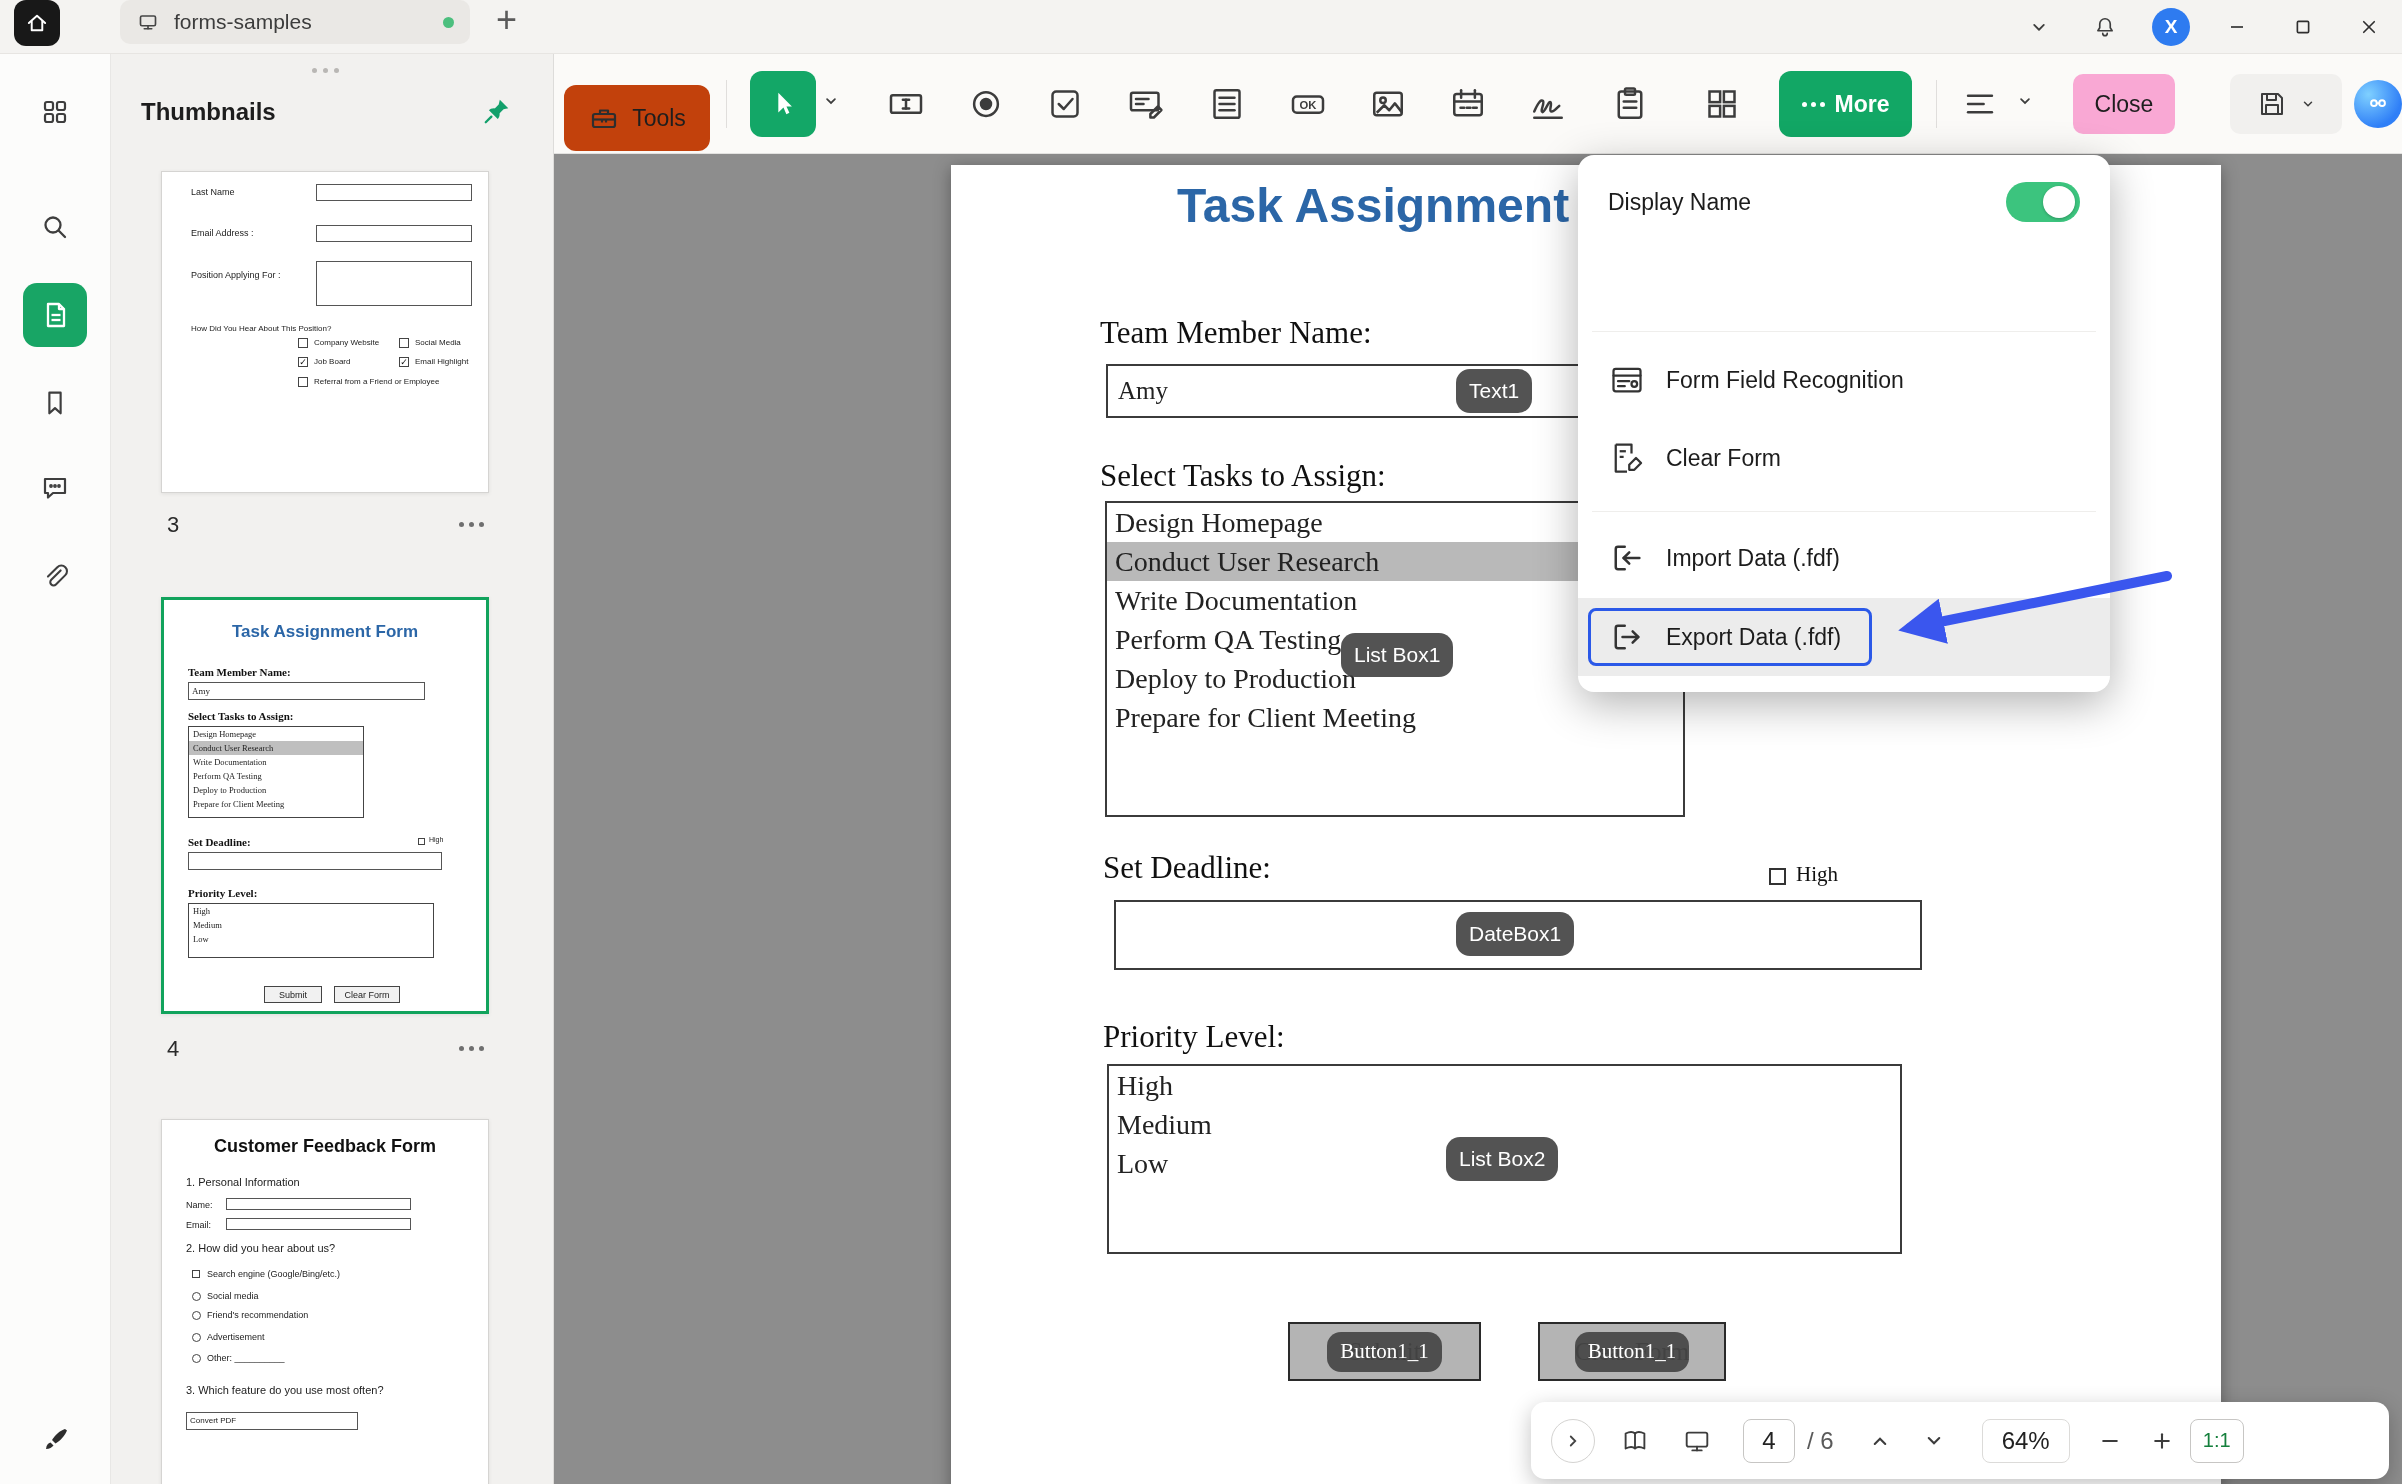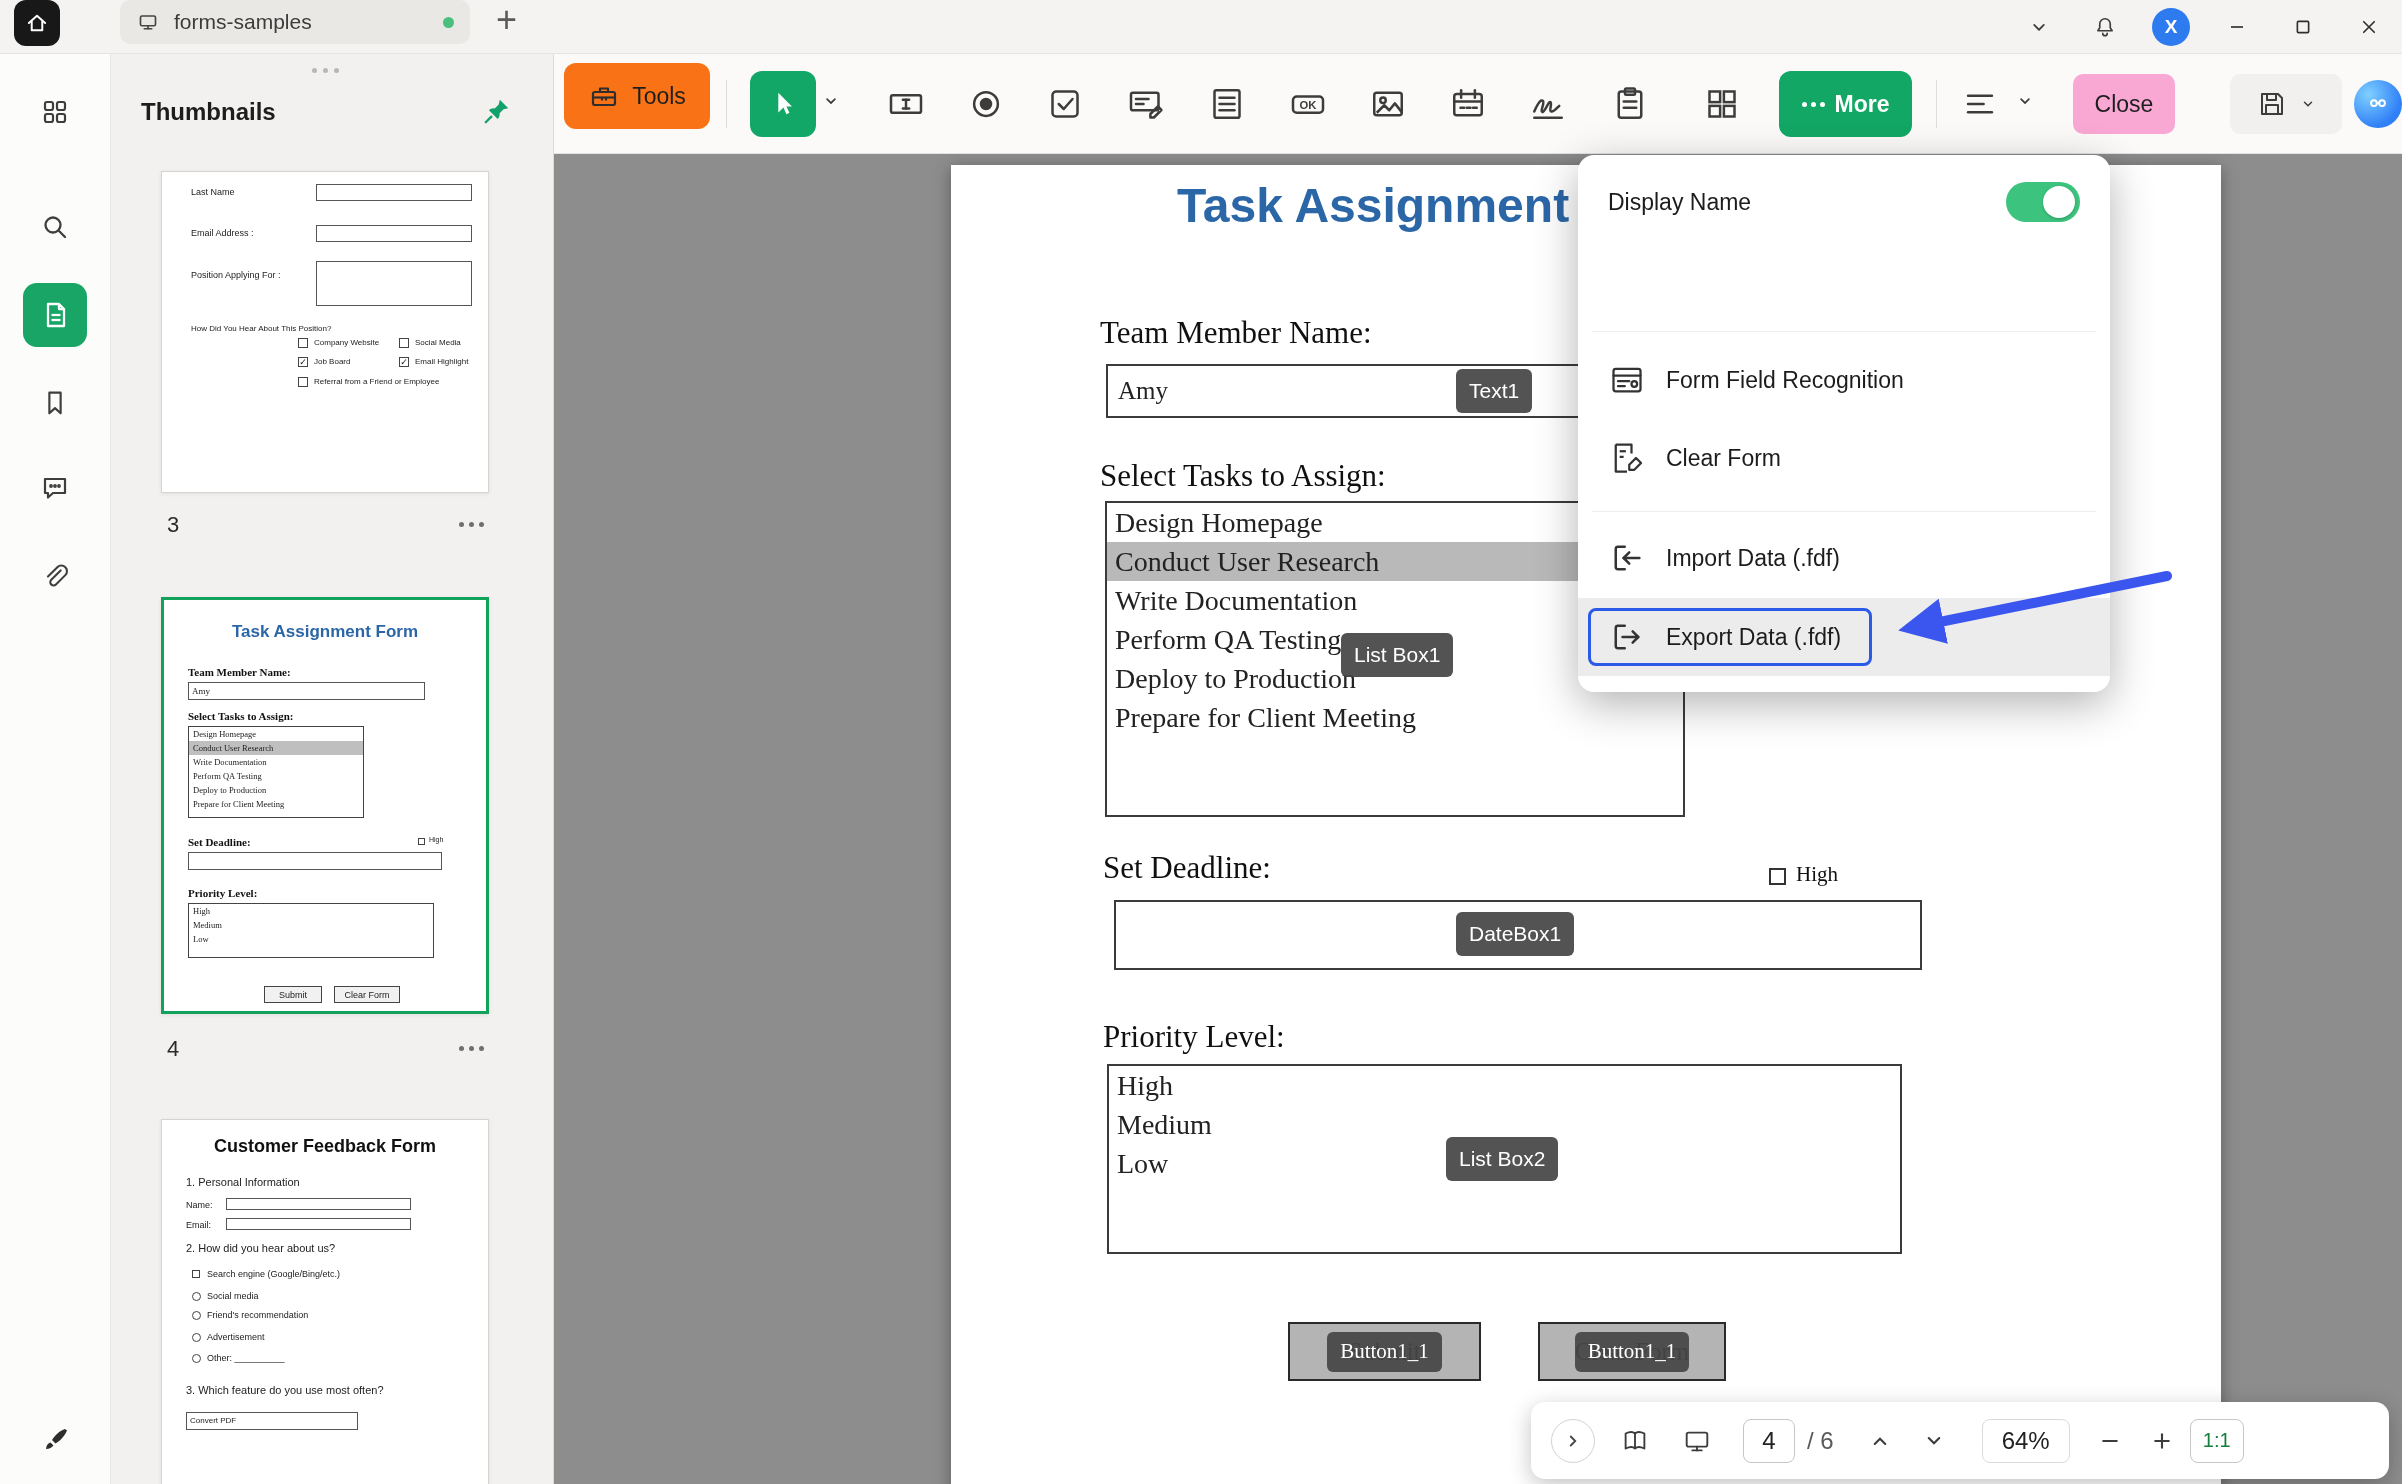--- a/index.html
+++ b/index.html
@@ -41,41 +41,41 @@
 .mini-cb{position:absolute;width:10px;height:10px;border:1px solid #444;background:#fff;font-size:9px;line-height:9px;text-align:center;color:#111}
 .mini-cb.checked::after{content:"✓"}
 .mini-radio{position:absolute;width:9px;height:9px;border:1px solid #444;border-radius:50%;background:#fff}
 .mini-lb{position:absolute;border:1px solid #444;background:#fff;overflow:hidden}
 .mini-lb .r{font-size:8.5px;line-height:14px;padding-left:4px;white-space:nowrap;font-family:"Liberation Serif",serif}
 .mini-lb .r.sel{background:#bfbfbf}
 .mini-btn{position:absolute;border:1px solid #444;background:#f1f1f1;font-size:9px;display:flex;align-items:center;justify-content:center}
 
 
 .toolbar{position:absolute;left:554px;top:54px;width:1848px;height:100px;background:#fbfaf8;border-bottom:1px solid #e3e2e0;z-index:30}
-.tools-btn{position:absolute;left:10px;top:9px;width:146px;height:66px;border-radius:12px;background:#f97316;display:flex;align-items:center;justify-content:center;gap:12px}
+.tools-btn{position:absolute;left:10px;top:31px;width:146px;height:66px;border-radius:12px;background:#c2410c;display:flex;align-items:center;justify-content:center;gap:12px}
 .tools-label{font-size:23px;color:#1e1e1e}
 .tb-sep{position:absolute;top:26px;width:1px;height:48px;background:#e0dedc}
 .select-tool{position:absolute;left:196px;top:17px;width:66px;height:66px;border-radius:12px;background:#13a767;display:flex;align-items:center;justify-content:center}
 .tb-chev{position:absolute;top:38px;display:flex;align-items:center;justify-content:center}
 .tbi{position:absolute;top:22px;width:56px;height:56px;border-radius:10px;display:flex;align-items:center;justify-content:center}
 .more-btn{position:absolute;left:1225px;top:17px;width:133px;height:66px;border-radius:12px;background:#12a765;color:#fff;display:flex;align-items:center;justify-content:center;gap:10px}
 .more-dots{display:flex;gap:4px}
 .more-dots i{width:5px;height:5px;border-radius:50%;background:#fff}
 .more-label{font-size:23px;font-weight:600}
 .close-btn{position:absolute;left:1519px;top:20px;width:102px;height:60px;border-radius:10px;background:#f9a8d4;display:flex;align-items:center;justify-content:center;font-size:23px;color:#1e1e1e}
 .save-group{position:absolute;left:1676px;top:20px;width:112px;height:60px;border-radius:10px;background:#f1f0ee;display:flex;align-items:center;justify-content:center;gap:12px}
 .ai-btn{position:absolute;left:1800px;top:26px;width:48px;height:48px;border-radius:50%;background:radial-gradient(circle at 30% 30%,#7fd0ff,#2f7ff7 70%);display:flex;align-items:center;justify-content:center}
 
 
 .canvas{position:absolute;left:554px;top:154px;width:1848px;height:1330px;background:#8d8d8d;overflow:hidden;z-index:10}
 .page{position:absolute;left:397px;top:11px;width:1270px;height:1430px;background:#fff;box-shadow:0 3px 16px rgba(0,0,0,.35)}
 .doc-title{position:absolute;left:226px;top:13px;font-size:48px;font-weight:700;color:#2b66a7;white-space:nowrap}
 .doc-label{position:absolute;font-size:31px;color:#101010;font-family:"Liberation Serif",serif;white-space:nowrap}
 .field{position:absolute;border:2px solid #3b3b3b;background:#fff}
-.badge{position:absolute;display:inline-flex;align-items:center;justify-content:center;height:44px;padding:0 13px;border-radius:6px;background:rgba(70,70,70,.93);color:#fff;font-size:21px;white-space:nowrap;z-index:3}
+.badge{position:absolute;display:inline-flex;align-items:center;justify-content:center;height:44px;padding:0 13px;border-radius:14px;background:rgba(70,70,70,.93);color:#fff;font-size:21px;white-space:nowrap;z-index:3}
 .lb-row{height:39px;line-height:39px;padding-left:8px;font-size:28px;font-family:"Liberation Serif",serif;white-space:nowrap}
 .lb-row.sel{background:#b9b9b9}
 .push-btn{position:absolute;background:#b4b4b4;border:2px solid #2a2a2a;display:flex;align-items:center;justify-content:center;font-family:"Liberation Serif",serif;font-size:25px;color:#111}
 .push-btn .badge{position:relative;height:40px}
 .doc-cb{position:absolute;width:17px;height:17px;border:2px solid #333;background:#fff}
 
 
 .menu{position:absolute;left:1578px;top:155px;width:532px;height:537px;background:#fff;border-radius:16px;box-shadow:0 12px 44px rgba(0,0,0,.3);z-index:60}
 .m-row{position:absolute;left:0;width:532px;display:flex;align-items:center;padding:0 30px}
 .m-label{font-size:23px;color:#1c1c1c;white-space:nowrap}

